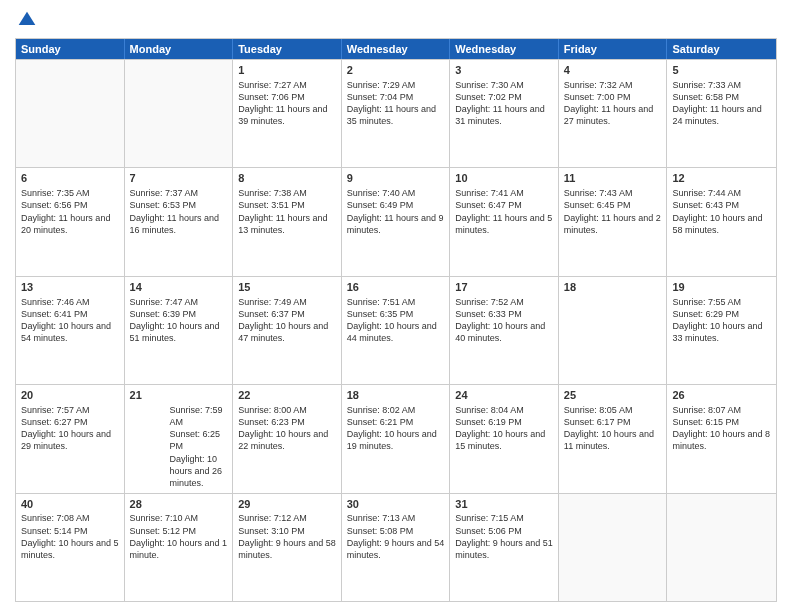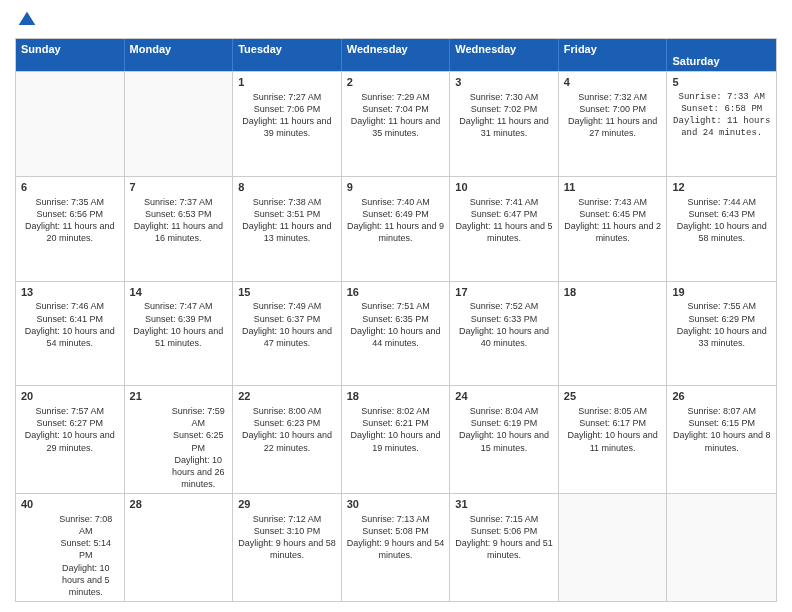--- a/index.html
+++ b/index.html
@@ -73,21 +73,20 @@
     .calendar-header-cell {
       color: #fff;
       font-size: 11px;
       font-weight: bold;
       padding: 4px 5px;
       text-align: left;
       border-right: 1px solid #3a7fd4;
     }
     .calendar-header-cell:last-child {
       border-right: none;
-      margin-top: 12px;
     }
     .calendar-body {
       display: flex;
       flex-direction: column;
       flex: 1;
     }
     .calendar-row {
       display: grid;
       grid-template-columns: repeat(7, 1fr);
       flex: 1;
@@ -111,21 +110,20 @@
     .day-number {
       font-size: 11px;
       font-weight: bold;
       display: block;
       margin-bottom: 1px;
     }
     .cell-data {
       font-size: 9px;
       color: #333;
       line-height: 1.35;
-      text-align: center;
     }
   </style>
 </head>
 <body>
 
 <div class="container">
   <div class="header">
     <div class="logo">
       <div class="logo-text">
         <span class="logo-general"></span>
@@ -174,21 +172,21 @@
 Daylight: 11 hours and 31 minutes.</div>
           </div>
           <div class="calendar-cell">
             <span class="day-number">4</span>
             <div class="cell-data" style="white-space: pre-line;">Sunrise: 7:32 AM
 Sunset: 7:00 PM
 Daylight: 11 hours and 27 minutes.</div>
           </div>
           <div class="calendar-cell">
             <span class="day-number">5</span>
-            <div class="cell-data" style="white-space: pre-line; font-family: Liberation Mono, monospace;">Sunrise: 7:33 AM
+            <div class="cell-data" style="white-space: pre-line;">Sunrise: 7:33 AM
 Sunset: 6:58 PM
 Daylight: 11 hours and 24 minutes.</div>
           </div>
         </div>
         <div class="calendar-row">
           <div class="calendar-cell">
             <span class="day-number">6</span>
             <div class="cell-data" style="white-space: pre-line;">Sunrise: 7:35 AM
 Sunset: 6:56 PM
 Daylight: 11 hours and 20 minutes.</div>
@@ -311,26 +309,29 @@
           <div class="calendar-cell">
             <span class="day-number">26</span>
             <div class="cell-data" style="white-space: pre-line;">Sunrise: 8:07 AM
 Sunset: 6:15 PM
 Daylight: 10 hours and 8 minutes.</div>
           </div>
         </div>
         <div class="calendar-row">
           <div class="calendar-cell">
             <span class="day-number">40</span>
-            <div class="cell-data" style="white-space: pre-line; margin-left: 32px;">Sunrise: 7:08 AM
+            <div class="cell-data" style="white-space: pre-line;">Sunrise: 7:08 AM
 Sunset: 5:14 PM
 Daylight: 10 hours and 5 minutes.</div>
           </div>
           <div class="calendar-cell">
             <span class="day-number">28</span>
+            <div class="cell-data" style="white-space: pre-line;">Sunrise: 7:10 AM
+Sunset: 5:12 PM
+Daylight: 10 hours and 1 minute.</div>
           </div>
           <div class="calendar-cell">
             <span class="day-number">29</span>
             <div class="cell-data" style="white-space: pre-line;">Sunrise: 7:12 AM
 Sunset: 3:10 PM
 Daylight: 9 hours and 58 minutes.</div>
           </div>
           <div class="calendar-cell">
             <span class="day-number">30</span>
             <div class="cell-data" style="white-space: pre-line;">Sunrise: 7:13 AM

